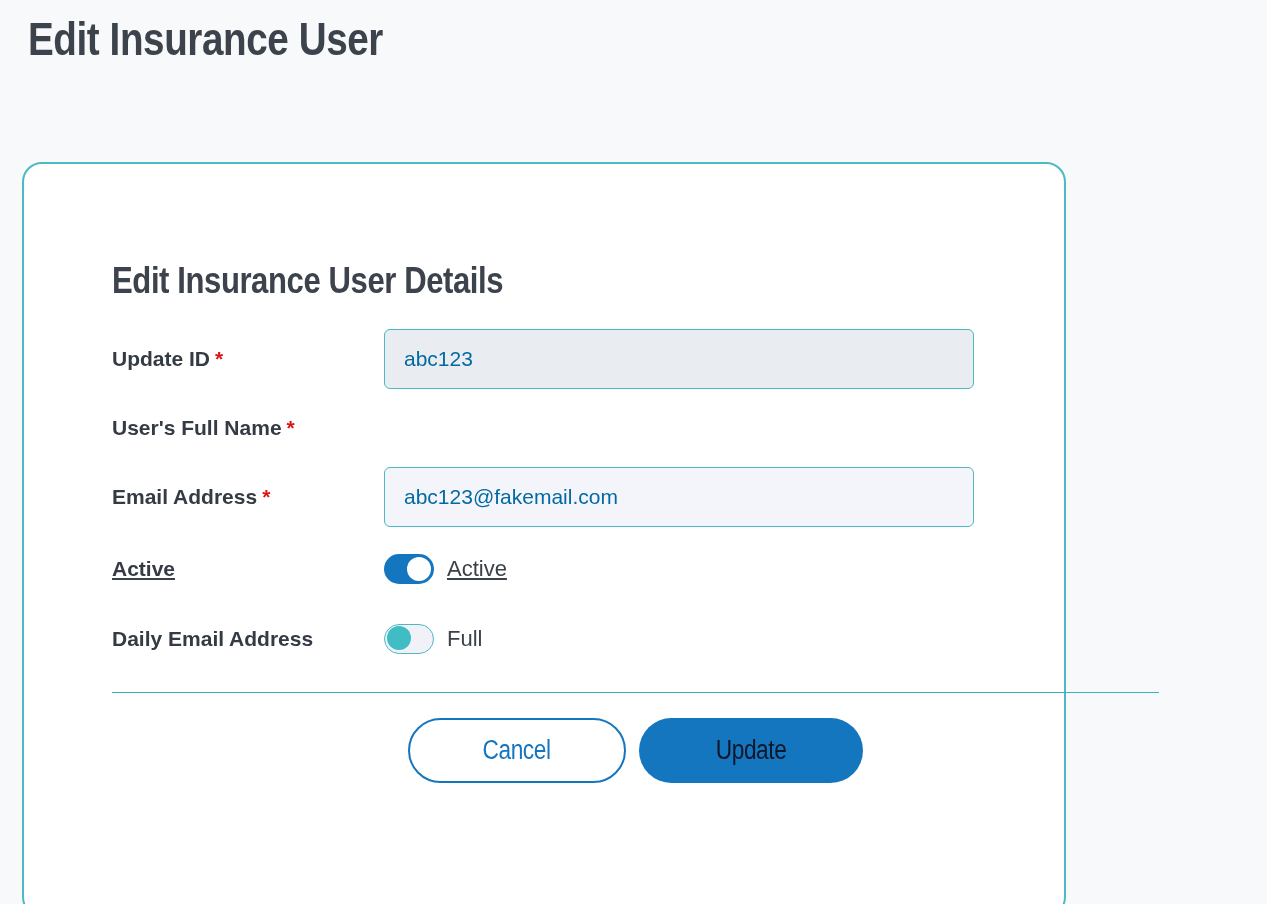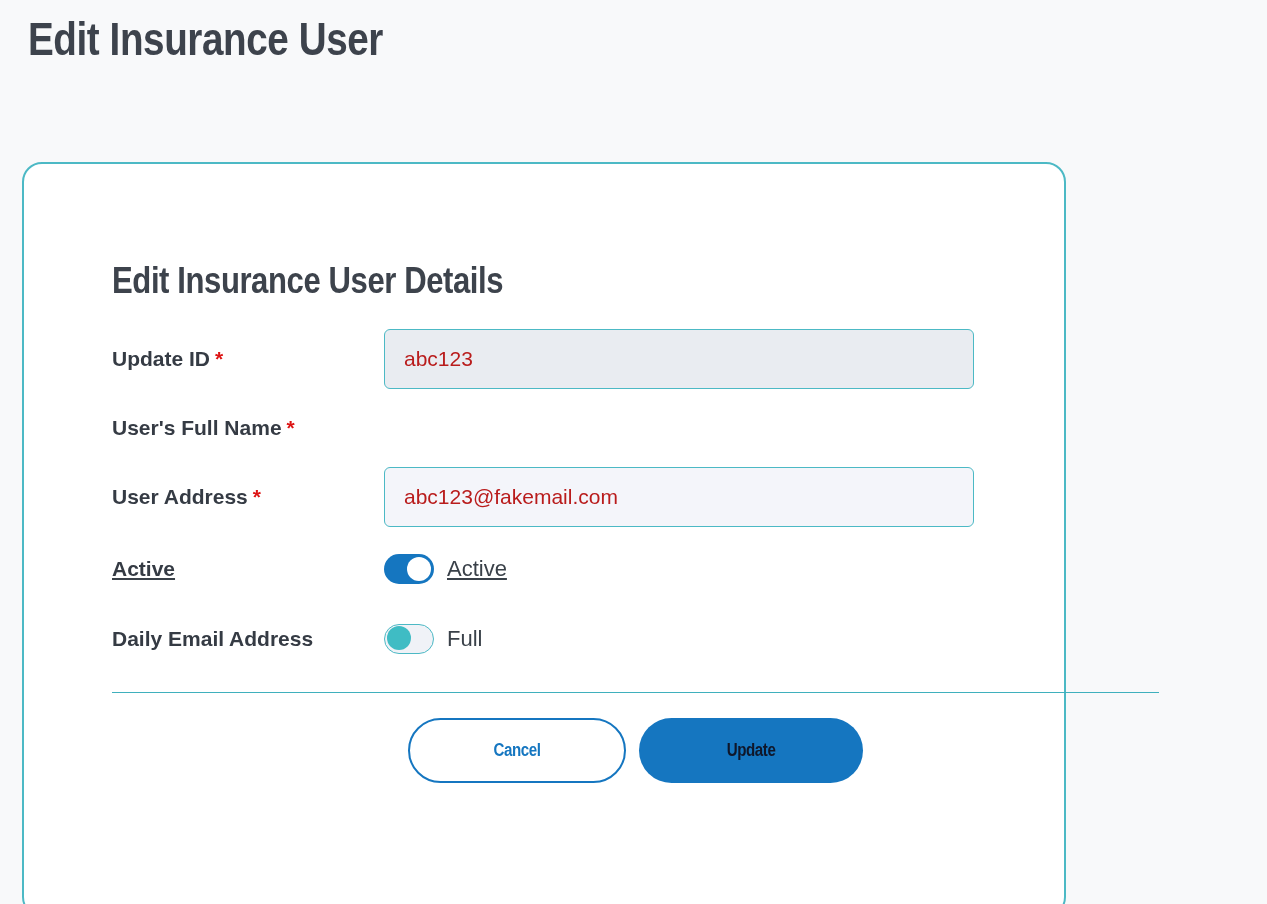--- a/index.html
+++ b/index.html
@@ -76,21 +76,21 @@
     font-weight: bold;
   }
   .text-field {
     width: 775px;
     height: 60px;
     border: 1.5px solid #4cb9c5;
     border-radius: 6px;
     background: #f4f5fa;
     font-family: "Liberation Sans", sans-serif;
     font-size: 21px;
-    color: #b91c1c;
+    color: #0369a1;
     padding: 0 19px;
     outline: none;
   }
   .text-field.disabled {
     background: #e9ecf1;
   }
   .toggle {
     position: relative;
     width: 50px;
     height: 30px;
@@ -136,22 +136,22 @@
     display: flex;
     justify-content: center;
     gap: 13px;
     margin-top: 25px;
     width: 1047px;
   }
   .btn {
     height: 65px;
     border-radius: 33px;
     font-family: "Liberation Sans", sans-serif;
-    font-size: 18px;
-    font-weight: bold;
+    font-size: 27px;
+    font-weight: normal;
     display: flex;
     align-items: center;
     justify-content: center;
     cursor: pointer;
   }
   .btn-cancel {
     width: 218px;
     background: #ffffff;
     border: 2px solid #1576c0;
     color: #1576c0;
@@ -176,21 +176,21 @@
     <div class="form-row row-input">
       <div class="form-label"><span>Update ID</span><span class="req">*</span></div>
       <input class="text-field disabled" type="text" readonly="" value="abc123" style="">
     </div>
 
     <div class="form-row row-input">
       <div class="form-label"><span>User's Full Name</span><span class="req">*</span></div>
     </div>
 
     <div class="form-row row-input">
-      <div class="form-label"><span>User Address</span><span class="req">*</span></div>
+      <div class="form-label"><span>Email Address</span><span class="req">*</span></div>
       <input class="text-field" type="text" value="abc123@fakemail.com" style="">
     </div>
 
     <div class="form-row row-toggle-1">
       <div class="form-label">Active</div>
       <div class="toggle toggle-on">
         <div class="knob"></div>
       </div>
       <div class="toggle-state-label">Active</div>
     </div>

